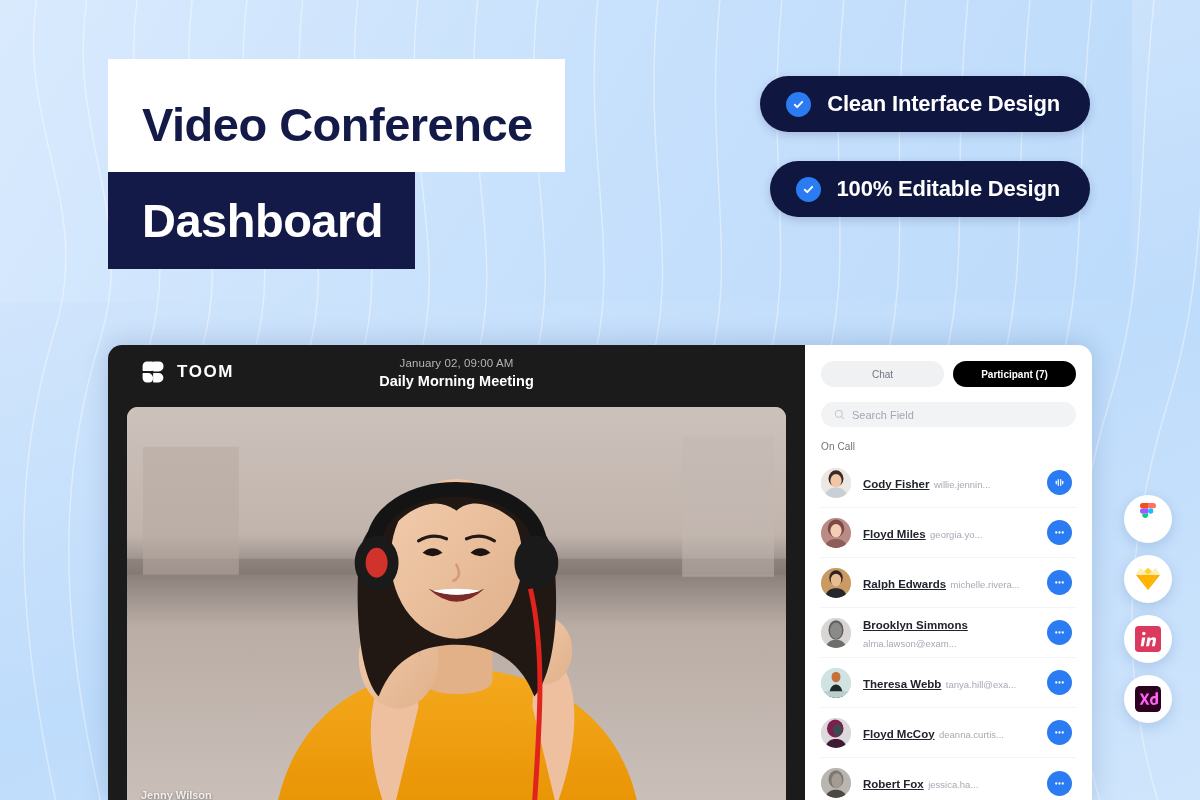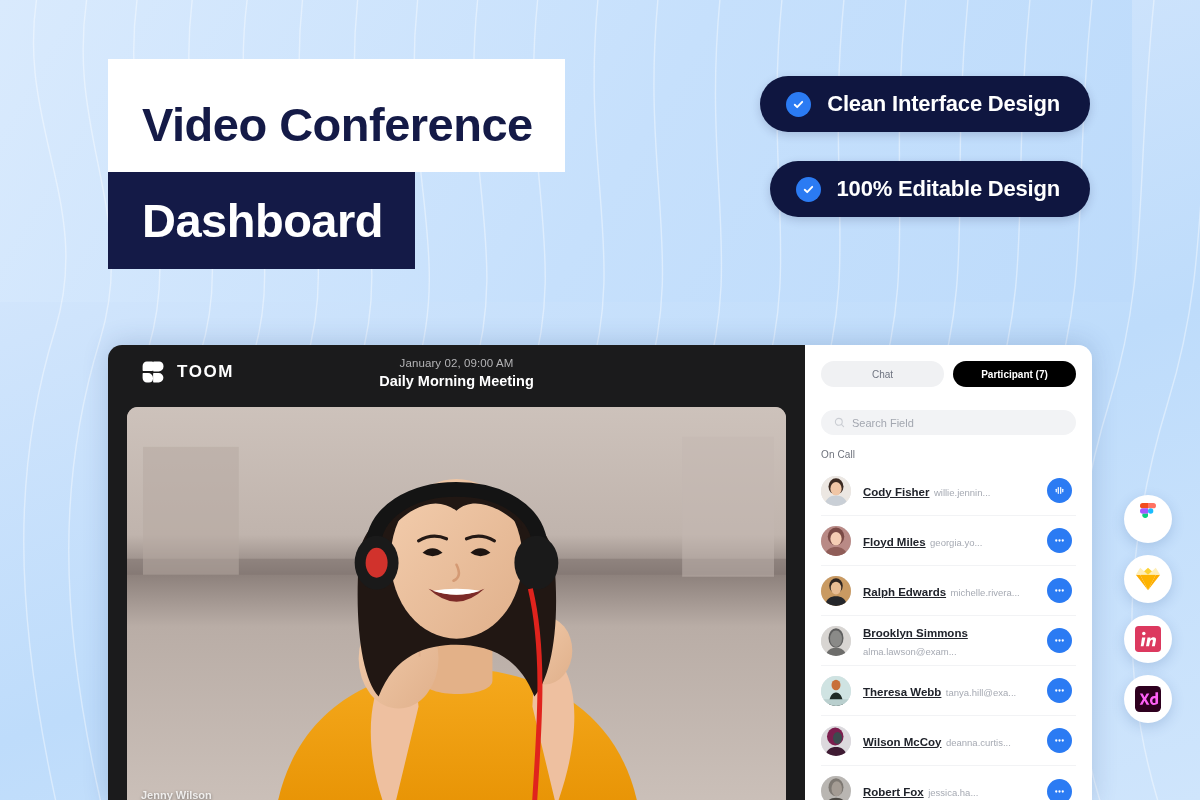--- a/index.html
+++ b/index.html
@@ -113,21 +113,21 @@
   #tabs { display:flex; gap:9px; }
   .tab {
     flex:1; height:26px; border-radius:14px;
     display:flex; align-items:center; justify-content:center;
     font-size:10px; font-weight:600; cursor:pointer;
   }
   #tab-chat { background:#f0f1f3; color:#6f7480; font-weight:500; }
   #tab-participant { background:#000000; color:#fff; }
 
   #search-box {
-    margin-top:23px; height:25px; border-radius:13px;
+    margin-top:15px; height:25px; border-radius:13px;
     background:#f2f3f5; display:flex; align-items:center; gap:7px;
     padding:0 13px;
     justify-content:space-between;
   }
   #search-icon { flex:none; opacity:.45; }
   #search-input {
     border:0; background:transparent; outline:none;
     font-family:inherit; font-size:11px; color:#73767f; width:100%;
   }
   #search-input::placeholder { color:#a3a7b0; }
@@ -469,21 +469,21 @@
       <div class="p-row">
         <span class="p-avatar">
           <svg viewBox="0 0 40 40">
               <rect width="40" height="40" fill="#dcd9dd"></rect>
             <ellipse cx="19" cy="14" rx="11" ry="12" fill="#7c1e4e"></ellipse>
             <ellipse cx="22" cy="16" rx="6" ry="8" fill="#3d4a4e"></ellipse>
             <path d="M5 40c3-9 8-12 15-12s12 3 15 12z" fill="#3f1b33"></path>
           </svg>
         </span>
         <span class="p-text">
-          <span class="p-name">Wilson McCoy</span>
+          <span class="p-name">Floyd McCoy</span>
           <span class="p-email">deanna.curtis...</span>
         </span>
         <span class="p-action">
           <svg width="13" height="13" viewBox="0 0 16 16">
               <g fill="#fff">
             <circle cx="4" cy="8" r="1.4"></circle>
                 <circle cx="8" cy="8" r="1.4"></circle>
                 <circle cx="12" cy="8" r="1.4"></circle>
           </g>
             </svg>

